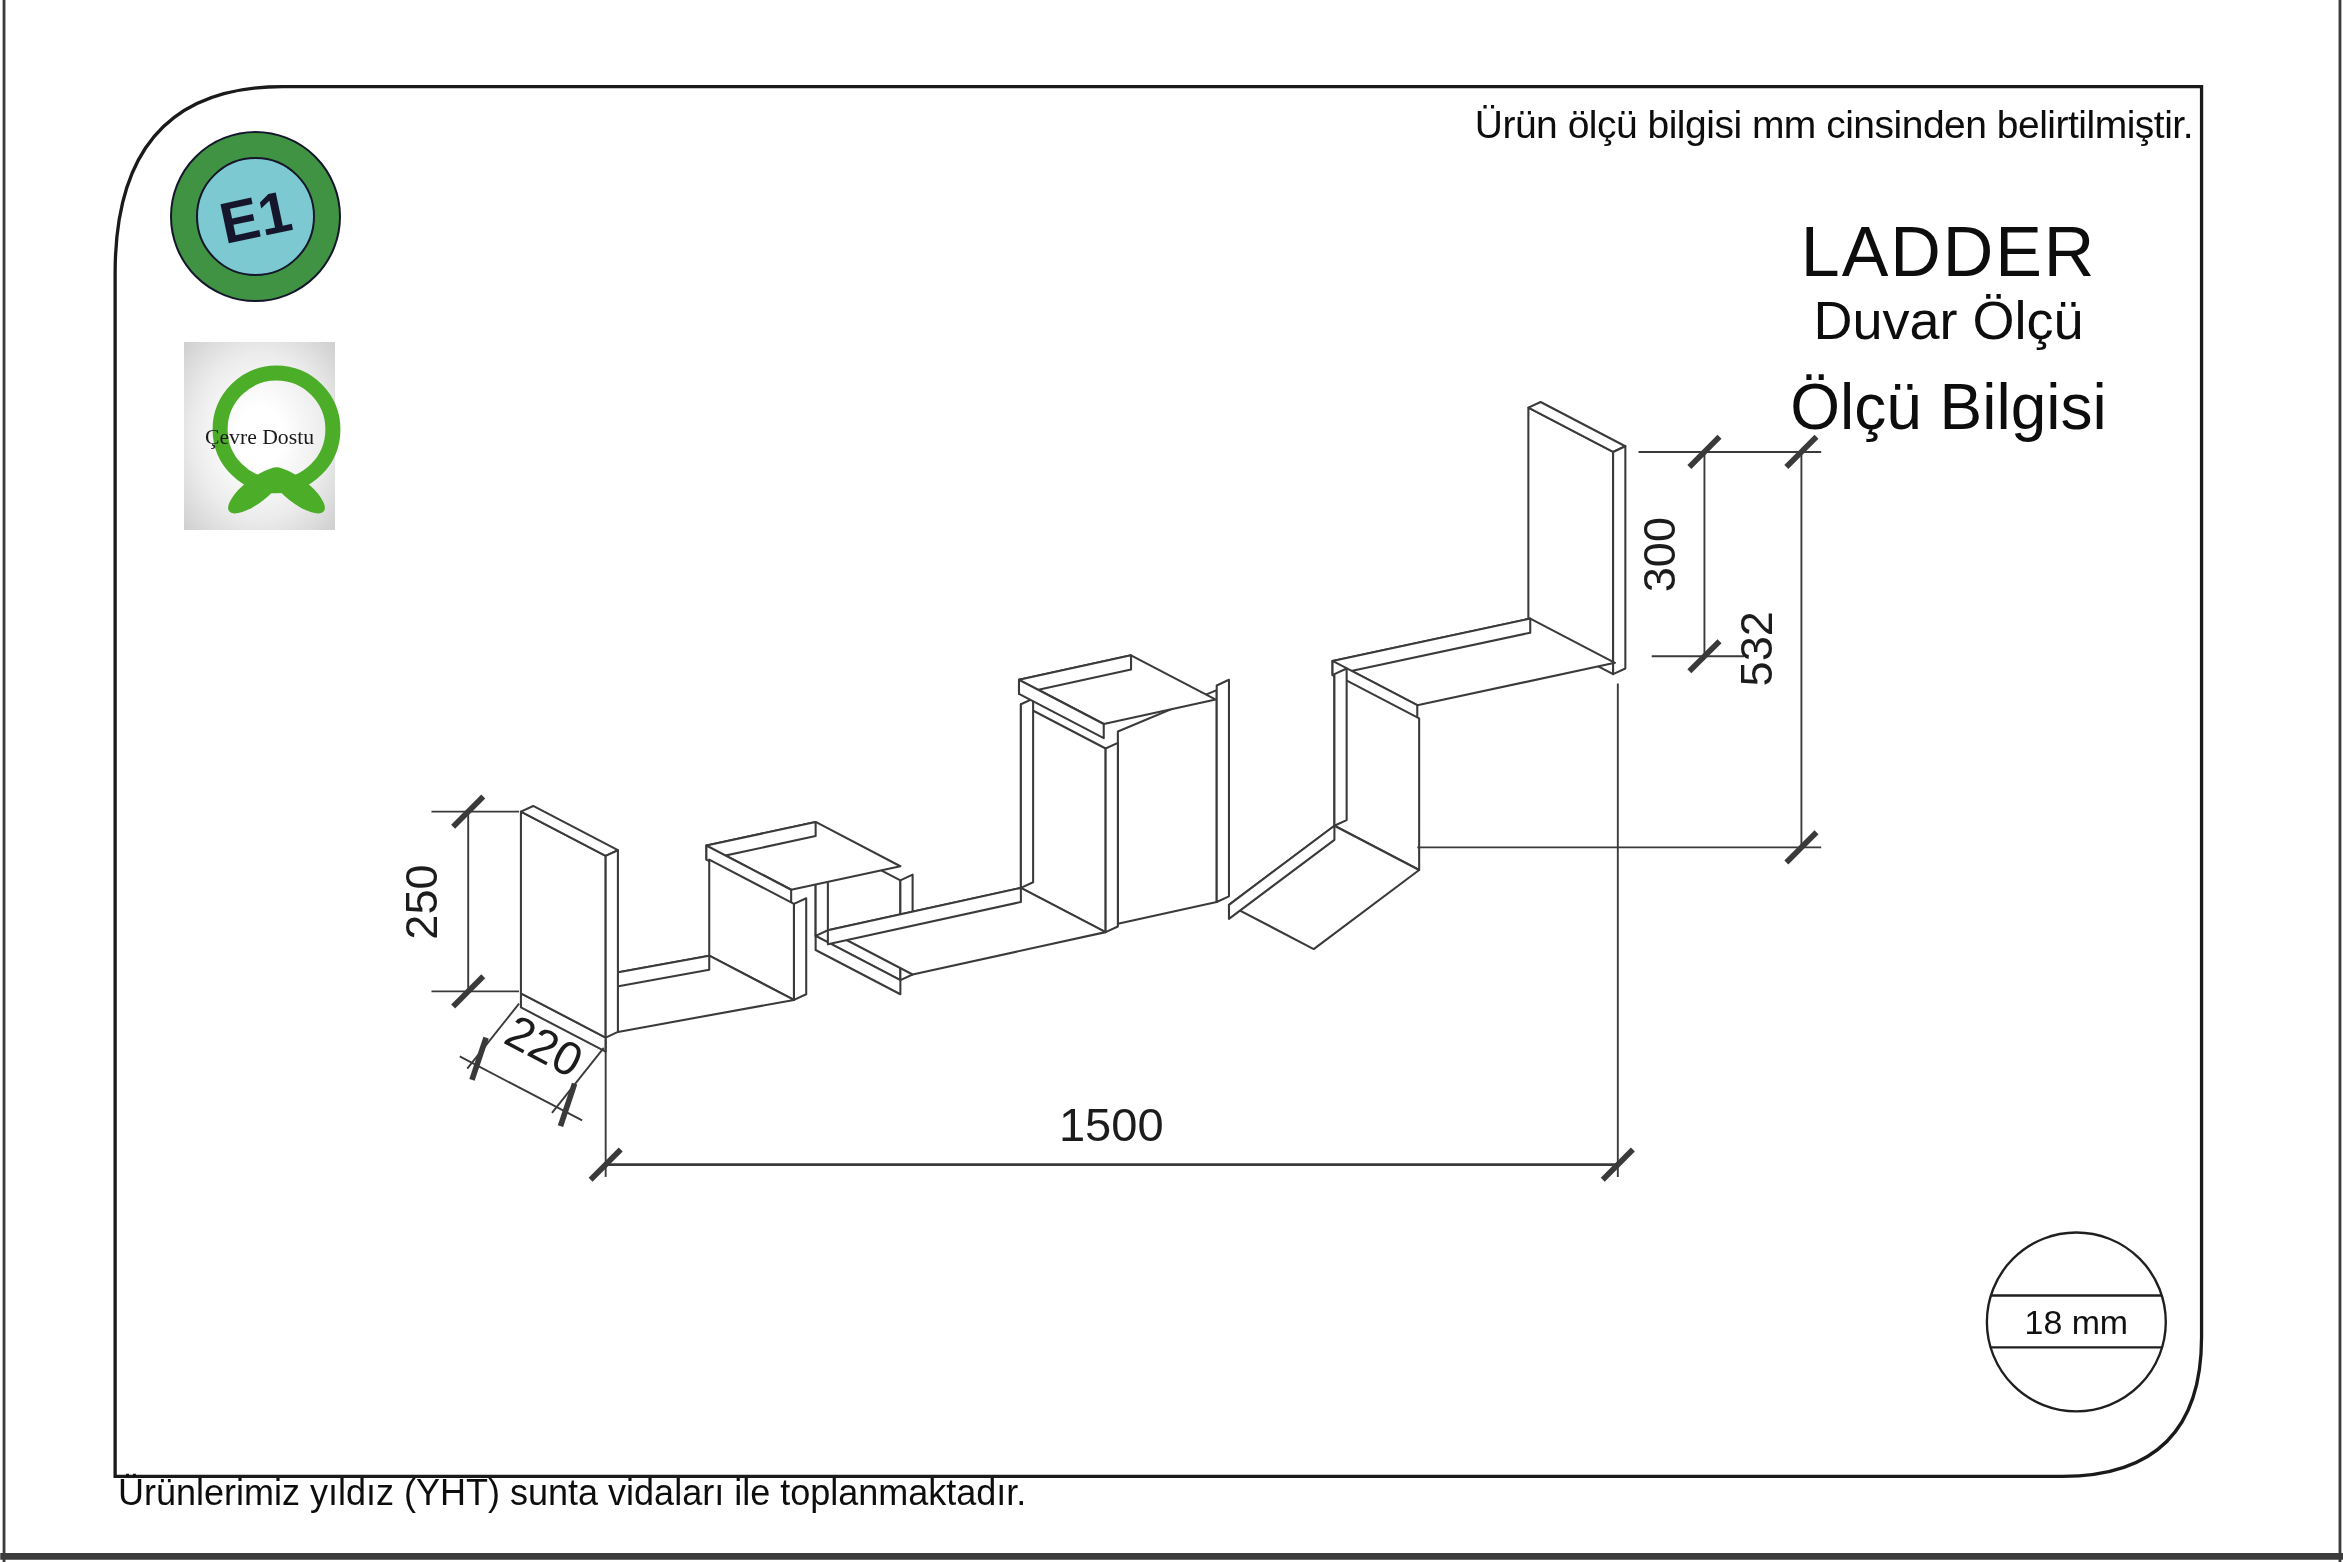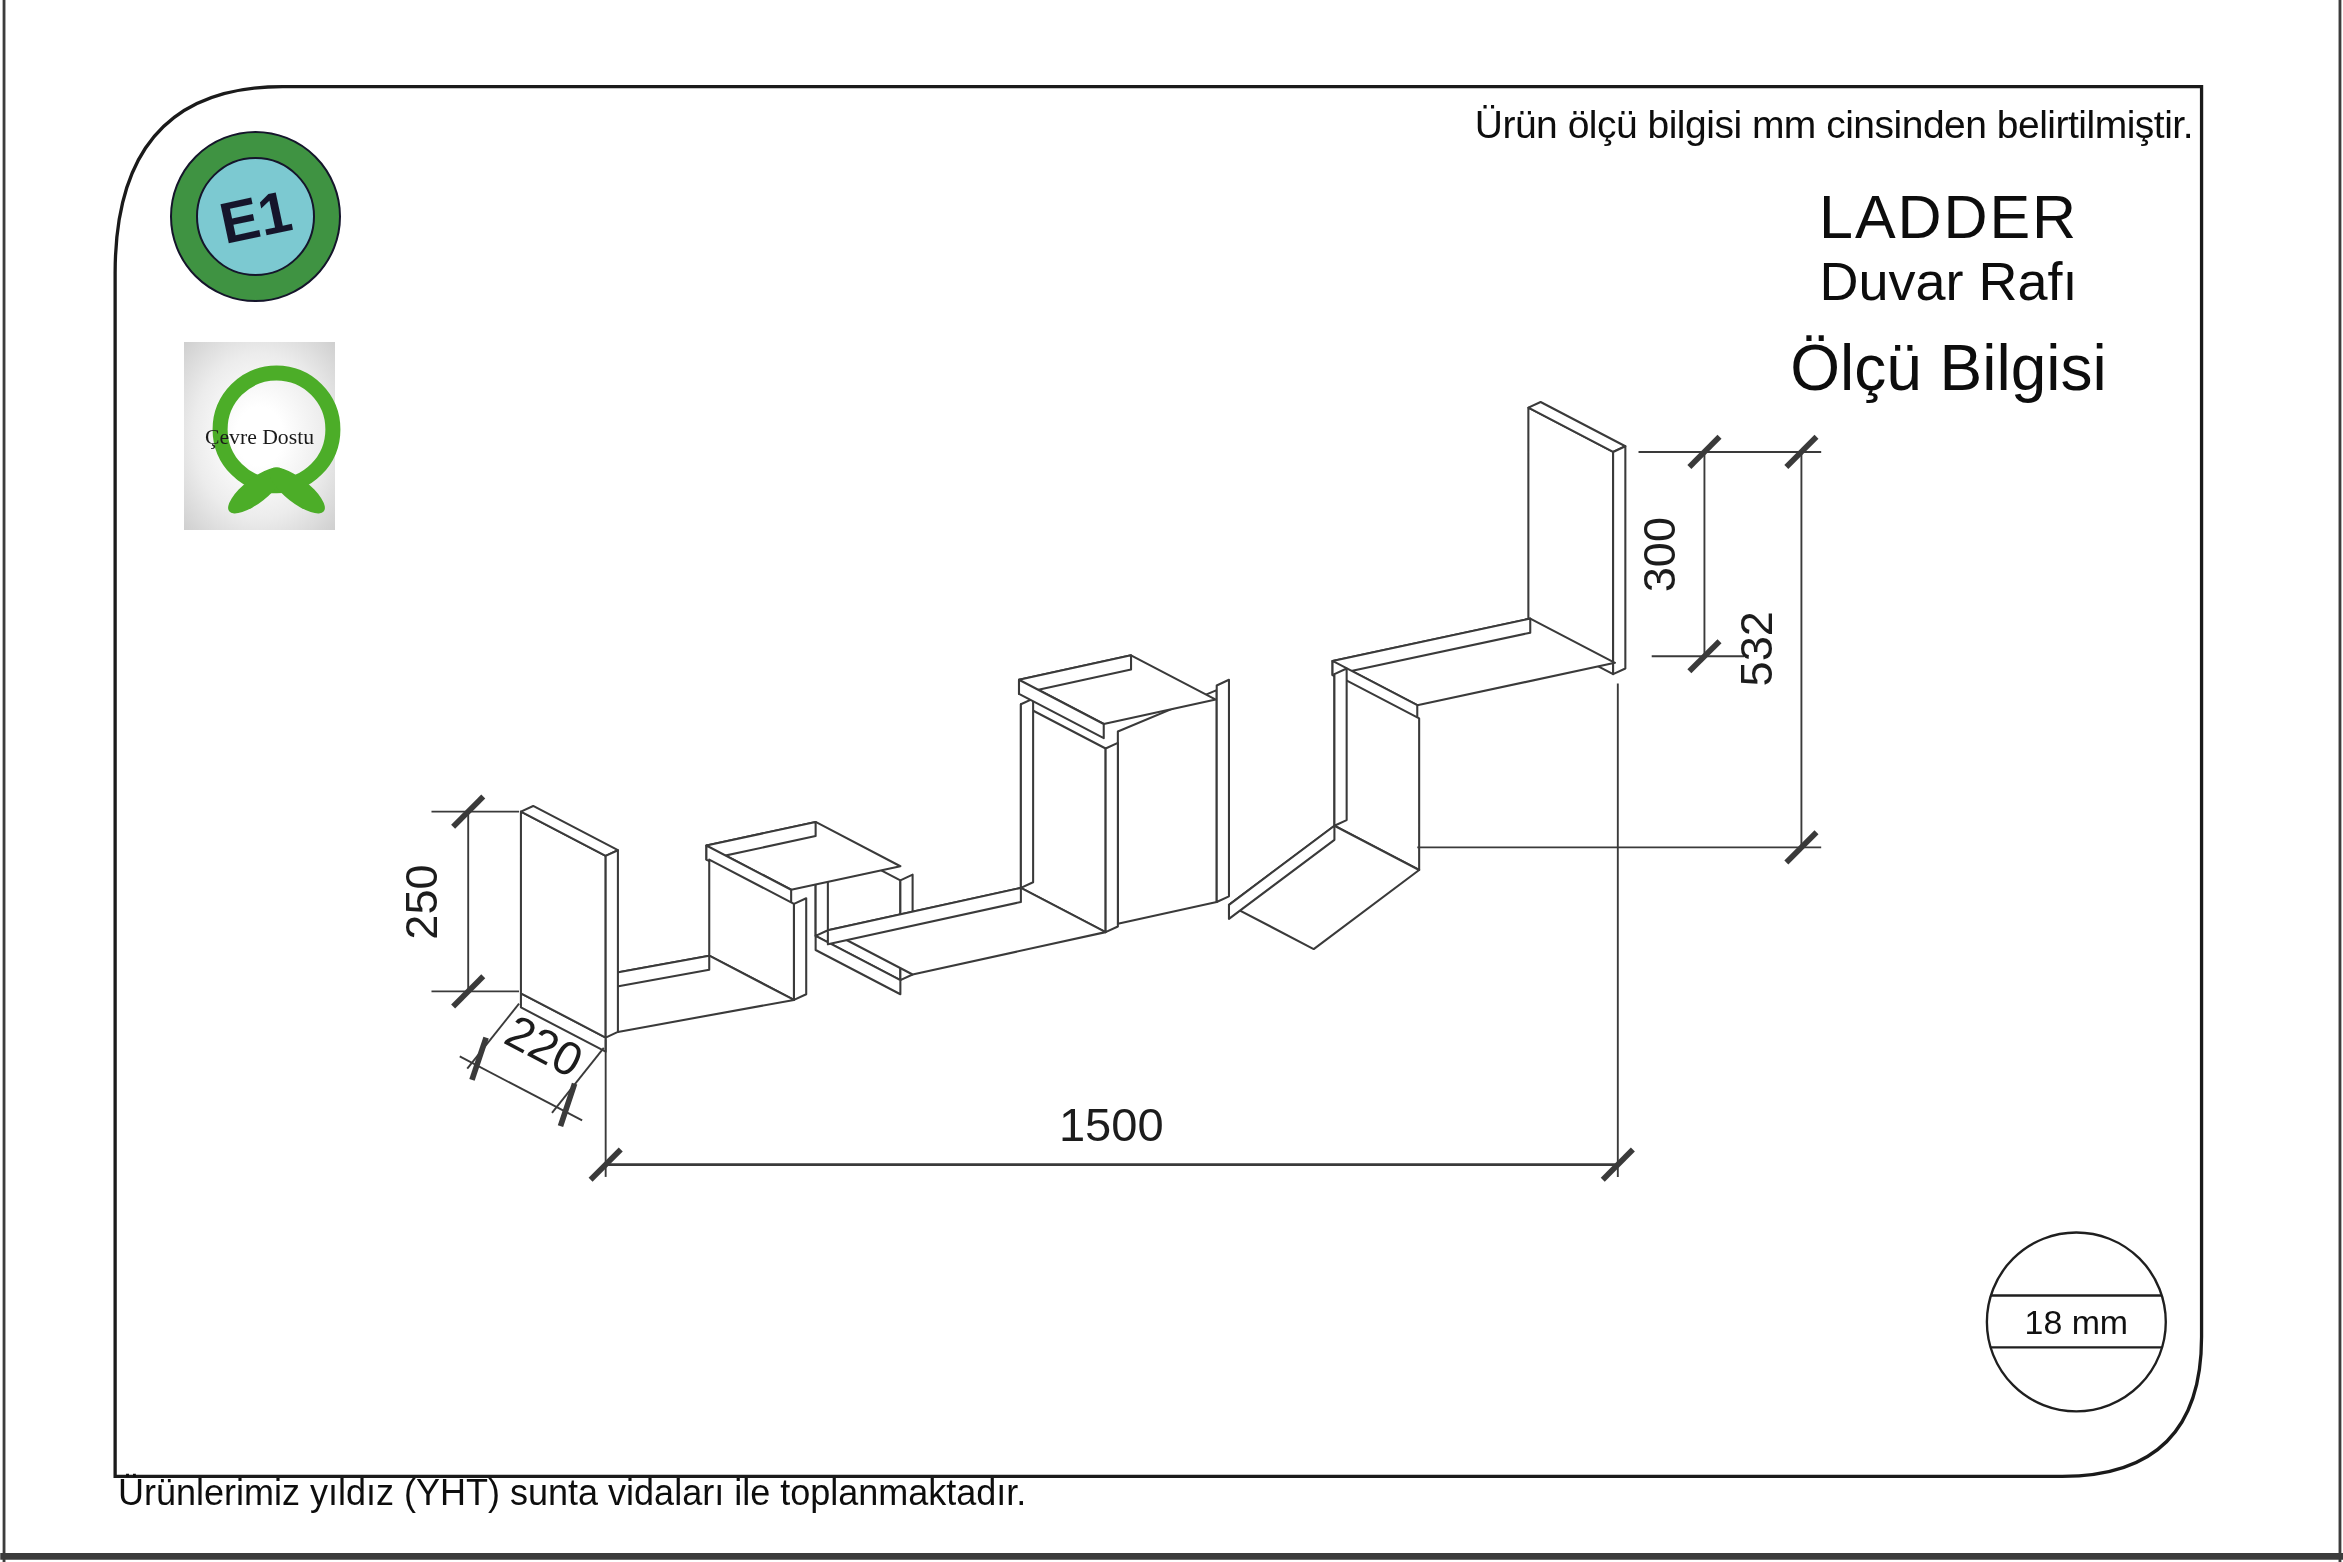--- a/index.html
+++ b/index.html
@@ -3,21 +3,21 @@
 <meta charset="utf-8">
 <style>
   html,body{margin:0;padding:0;background:#ffffff;}
   .sheet{position:relative;width:2344px;height:1562px;background:#ffffff;overflow:hidden;
          font-family:"Liberation Sans", sans-serif;color:#111;}
   .abs{position:absolute;}
   svg{position:absolute;left:0;top:0;}
   
   .top-note{top:103px;right:151px;font-size:39px;letter-spacing:-0.5px;color:#0d0d0d;white-space:nowrap;}
   .title-block{top:185px;left:1702px;width:493px;text-align:center;color:#0d0d0d;}
-  .title-product{font-size:61px;line-height:1.06;letter-spacing:1.9px;}
+  .title-product{font-size:70px;line-height:1.06;letter-spacing:1.9px;margin-top:30px;}
   .title-sub{font-size:54px;line-height:1.15;}
   .title-cap{font-size:64px;line-height:1.12;margin-top:21px;}
   .bottom-note{top:1472px;left:118px;font-size:36px;color:#0d0d0d;white-space:nowrap;}
   
   .e1-badge{top:131px;left:170px;width:171px;height:171px;border-radius:50%;
             background:#3F9342;border:2.8px solid #15152b;box-sizing:border-box;
             display:flex;align-items:center;justify-content:center;}
   .e1-inner{width:119px;height:119px;border-radius:50%;background:#7CC9D1;border:2.8px solid #15152b;
             box-sizing:border-box;display:flex;align-items:center;justify-content:center;}
   .e1-text{font-size:58px;font-weight:700;color:#15152b;transform:rotate(-12deg);}
@@ -148,21 +148,21 @@
       <line x1="2114" y1="1376" x2="2296" y2="1376" stroke="#1f1f1f" stroke-width="2.5"></line>
       <line x1="2114" y1="1431" x2="2296" y2="1431" stroke="#1f1f1f" stroke-width="2.5"></line>
       <text x="2205" y="1417" font-size="36" text-anchor="middle" fill="#111" font-family="Liberation Sans, sans-serif">18 mm</text>
     </g>
   </svg>
 
   <div class="abs top-note">Ürün ölçü bilgisi mm cinsinden belirtilmiştir.</div>
 
   <div class="abs title-block">
     <div class="title-product">LADDER</div>
-    <div class="title-sub">Duvar Rafı</div>
+    <div class="title-sub">Duvar Ölçü</div>
     <div class="title-cap">Ölçü Bilgisi</div>
   </div>
 
   <div class="abs e1-badge">
     <div class="e1-inner">
       <span class="e1-text">E1</span>
     </div>
   </div>
 
   <div class="abs eco-logo">

